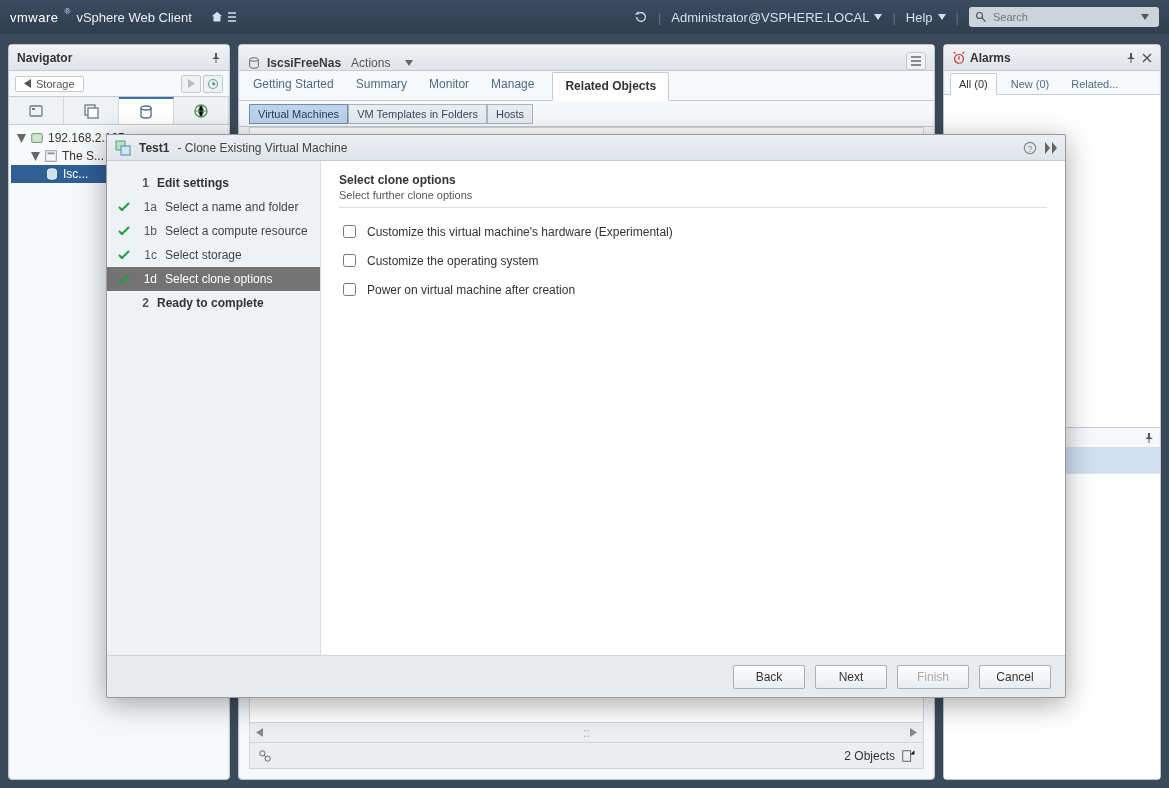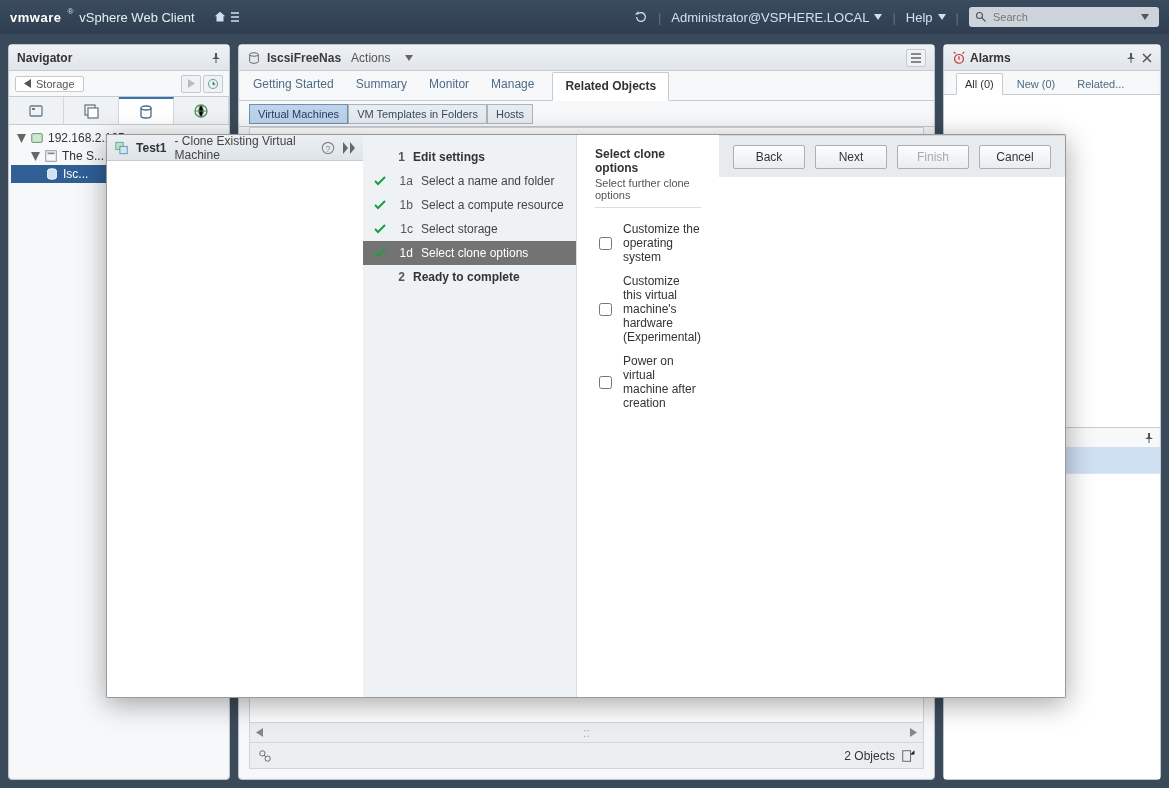--- a/index.html
+++ b/index.html
@@ -1,20 +1,20 @@
 <!DOCTYPE html>
 <html><head>
 <meta charset="utf-8">
 <style>
 html,body{margin:0;padding:0;font-family:Arial,Helvetica,sans-serif;font-size:12px;color:#333;background:#fff}
 *{box-sizing:border-box}
 .app{width:1169px;height:788px;background:#3b4a5a;position:relative;overflow:hidden}
 .topbar{height:34px;background:linear-gradient(#3b4c60,#2f3e50);display:flex;align-items:center;padding:0 10px;color:#cfe0f0;font-size:13px}
 .brand{display:flex;align-items:center;gap:6px}
-.brand .vm{font-weight:bold;color:#fff;letter-spacing:0.5px}
+.brand .vm{font-weight:normal;color:#fff;letter-spacing:0.5px}
 .brand .reg{font-size:8px;position:relative;top:-6px;color:#cfe0f0}
 .brand .title{color:#e8eef5}
 .home-icon{margin-left:18px;display:flex;align-items:center;gap:3px;color:#cfe0f0}
 .topspacer{flex:1}
 .topbar .sep{color:#5f7489;margin:0 10px}
 .toplink{color:#cfe0f0;display:flex;align-items:center;gap:5px}
 .search{display:flex;align-items:center;background:#ccd3da;border-radius:3px;padding:2px 6px;width:190px;height:20px}
 .search svg{margin-right:4px}
 .search input{border:none;background:transparent;outline:none;font-size:11px;flex:1}
 .workarea{position:absolute;left:8px;right:8px;top:44px;bottom:8px;display:flex;gap:8px}
@@ -28,44 +28,44 @@
 .nav .crumb .bc{background:#fff;border:1px solid #c4c9ce;border-radius:2px;padding:1px 8px;display:flex;align-items:center;gap:5px;font-size:11px}
 .nav .crumb .icons{margin-left:auto;display:flex;gap:2px}
 .nav .tabs{height:28px;display:flex;border-bottom:1px solid #c5cbd1}
 .nav .tabs .t{flex:1;display:flex;align-items:center;justify-content:center;border-right:1px solid #d2d7db;background:#eef2f5}
 .nav .tabs .t.active{background:#fff;border-top:2px solid #3b73af}
 .tree{padding:4px 2px;font-size:12px;color:#333}
 .tree .row{display:flex;align-items:center;gap:4px;padding:2px 0 2px 6px}
 .tree .row.sel{background:#2f5f95;color:#fff}
 .tree .indent1{padding-left:20px}
 .tree .indent2{padding-left:34px}
-.main .mainbar{height:26px;border-bottom:1px solid #c5cbd1;background:linear-gradient(#eef2f5,#e0e5ea);display:flex;align-items:center;padding:0 8px;gap:10px}
+.main .mainbar{height:26px;border-bottom:1px solid #c5cbd1;background:linear-gradient(#eef2f5,#e0e5ea);display:flex;align-items:flex-end;padding:0 8px;gap:10px}
 .main .mainbar .title{font-weight:bold;color:#3a3a3a;display:flex;align-items:center;gap:6px}
 .main .mainbar .actions{color:#555;display:flex;align-items:center;gap:15px}
 .main .tabs1{height:30px;display:flex;padding:0 10px;gap:14px;border-bottom:1px solid #c5cbd1}
 .main .tabs1 .tab{padding:6px 4px;color:#4f6b85;font-size:12px}
 .main .tabs1 .tab.active{background:#fff;border:1px solid #c5cbd1;border-bottom-color:#fff;border-radius:2px 2px 0 0;color:#333;font-weight:bold;position:relative;top:1px;padding:6px 12px}
 .main .subtabs{height:26px;display:flex;align-items:center;padding:4px 10px;gap:0;border-bottom:1px solid #c5cbd1}
 .main .subtabs .st{padding:3px 8px;border:1px solid #a9b6c2;background:#e7ecf1;font-size:11px;color:#3b4a5a}
 .main .subtabs .st.active{background:#bcd3eb;border-color:#6d8fb0;color:#1f3a56}
 .main .content{flex:1;background:#fff;border-top:none;margin:0 10px 10px 10px;border:1px solid #cfd5db;display:flex;flex-direction:column}
 .main .placeholder{flex:1}
 .main .foot{height:26px;border-top:1px solid #cfd5db;display:flex;align-items:center;padding:0 8px;gap:8px;background:#ebeef1}
 .main .foot .r{margin-left:auto;display:flex;align-items:center;gap:6px}
-.alarms .atabs{height:24px;display:flex;align-items:flex-end;padding:0 12px;gap:6px;border-bottom:1px solid #c5cbd1}
+.alarms .atabs{height:24px;display:flex;align-items:flex-end;padding:0 6px;gap:6px;border-bottom:1px solid #c5cbd1}
 .alarms .atabs .at{padding:4px 8px;font-size:11px;color:#4f6b85}
 .alarms .atabs .at.active{background:#fff;border:1px solid #c5cbd1;border-bottom-color:#fff;border-radius:2px 2px 0 0;color:#333;position:relative;top:1px}
 .alarms .list{flex:1;background:#fff;margin:0;border-top:none}
 .alarms .list .row{padding:6px 8px;background:#cfe0f3;border-bottom:1px solid #e0e6ec;display:flex;align-items:center;gap:6px}
 .alarms .mini{height:20px;border-top:1px solid #c5cbd1;display:flex;align-items:center;justify-content:flex-end;padding:0 6px}
 .pin{width:10px;height:10px;display:inline-block}
 .pin svg{display:block}
 
 
-.dlg{position:absolute;left:106px;top:134px;width:960px;height:564px;background:#fff;border:1px solid #999;box-shadow:0 6px 28px rgba(0,0,0,.35);border-radius:1px;display:flex;}
+.dlg{position:absolute;left:106px;top:134px;width:960px;height:564px;background:#fff;border:1px solid #999;box-shadow:0 6px 28px rgba(0,0,0,.35);border-radius:1px;display:flex;flex-direction:column}
 .dlg .titlebar{height:26px;background:linear-gradient(#ebeff3,#dfe4e9);border-bottom:1px solid #c5cbd1;display:flex;align-items:center;padding:0 8px;gap:8px}
 .dlg .titlebar .dt{font-weight:bold;color:#333}
 .dlg .titlebar .dtsub{color:#444}
 .dlg .titlebar .tr{margin-left:auto;display:flex;align-items:center;gap:8px}
 .dlg .body{flex:1;display:flex}
 .dlg .side{width:214px;background:#eef2f5;border-right:1px solid #d7dde2;padding:10px 0}
 .dlg .side .step{display:flex;align-items:center;gap:8px;padding:5px 10px;font-size:12px;color:#444}
 .dlg .side .step.group{font-weight:bold;color:#333;padding-left:24px}
 .dlg .side .step .chk{width:14px;display:flex;justify-content:center;color:#1e9e3e}
 .dlg .side .step .num{width:18px;text-align:right;color:#555}
@@ -402,25 +402,25 @@
           <span class="num">2</span>
           <span>Ready to complete</span>
         </div>
       </div>
       <div class="main" style="border:none;background:#fff">
         <h3>Select clone options</h3>
         <div class="sub">Select further clone options</div>
         <hr>
         <label class="opt">
           <input type="checkbox" style="">
-          <span>Customize the operating system</span>
+          <span>Customize this virtual machine's hardware (Experimental)</span>
         </label>
         <label class="opt">
           <input type="checkbox" style="">
-          <span>Customize this virtual machine's hardware (Experimental)</span>
+          <span>Customize the operating system</span>
         </label>
         <label class="opt">
           <input type="checkbox" style="">
           <span>Power on virtual machine after creation</span>
         </label>
       </div>
     </div>
     <div class="buttons">
       <button class="btn">Back</button>
       <button class="btn">Next</button>

